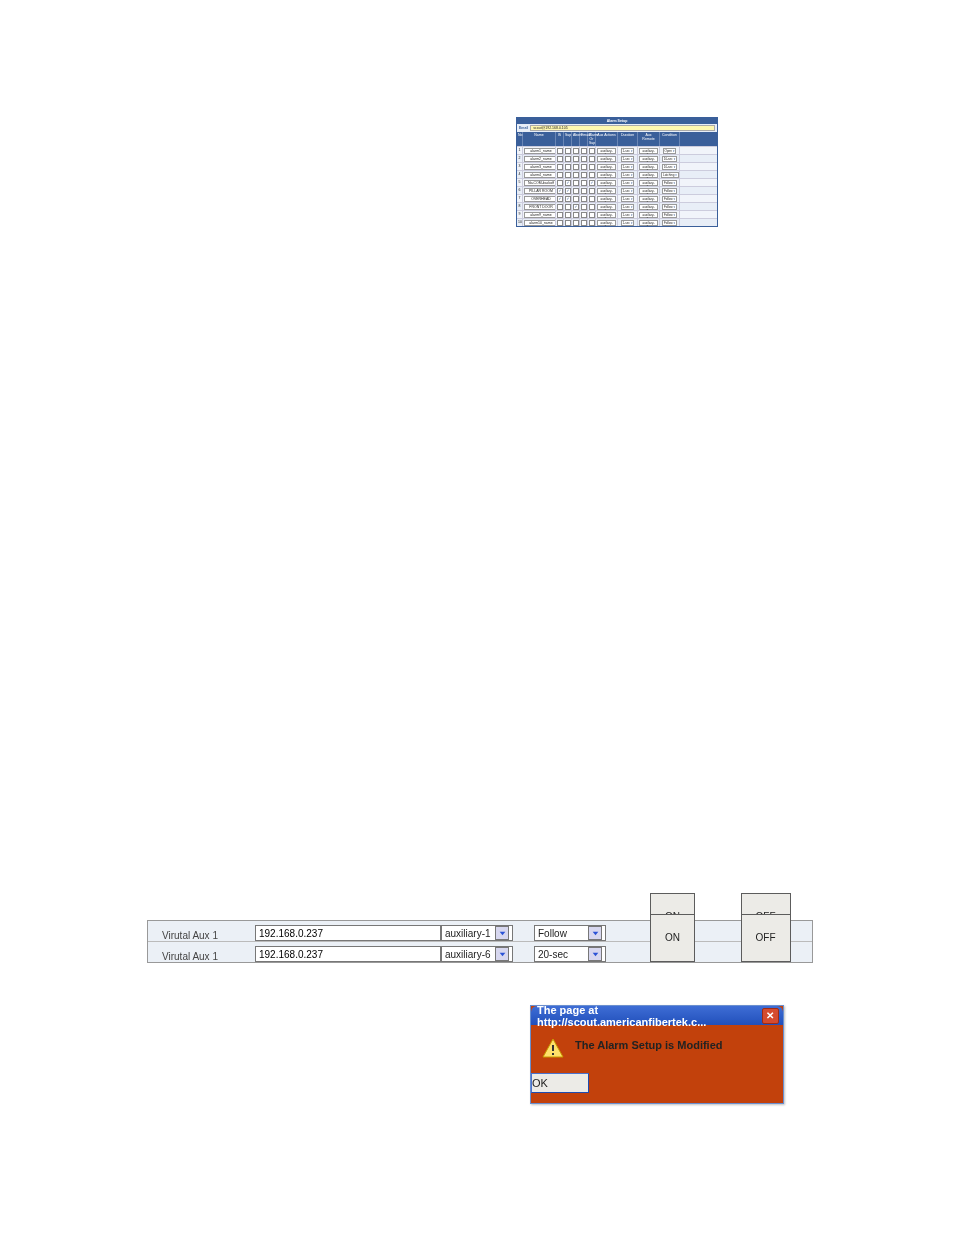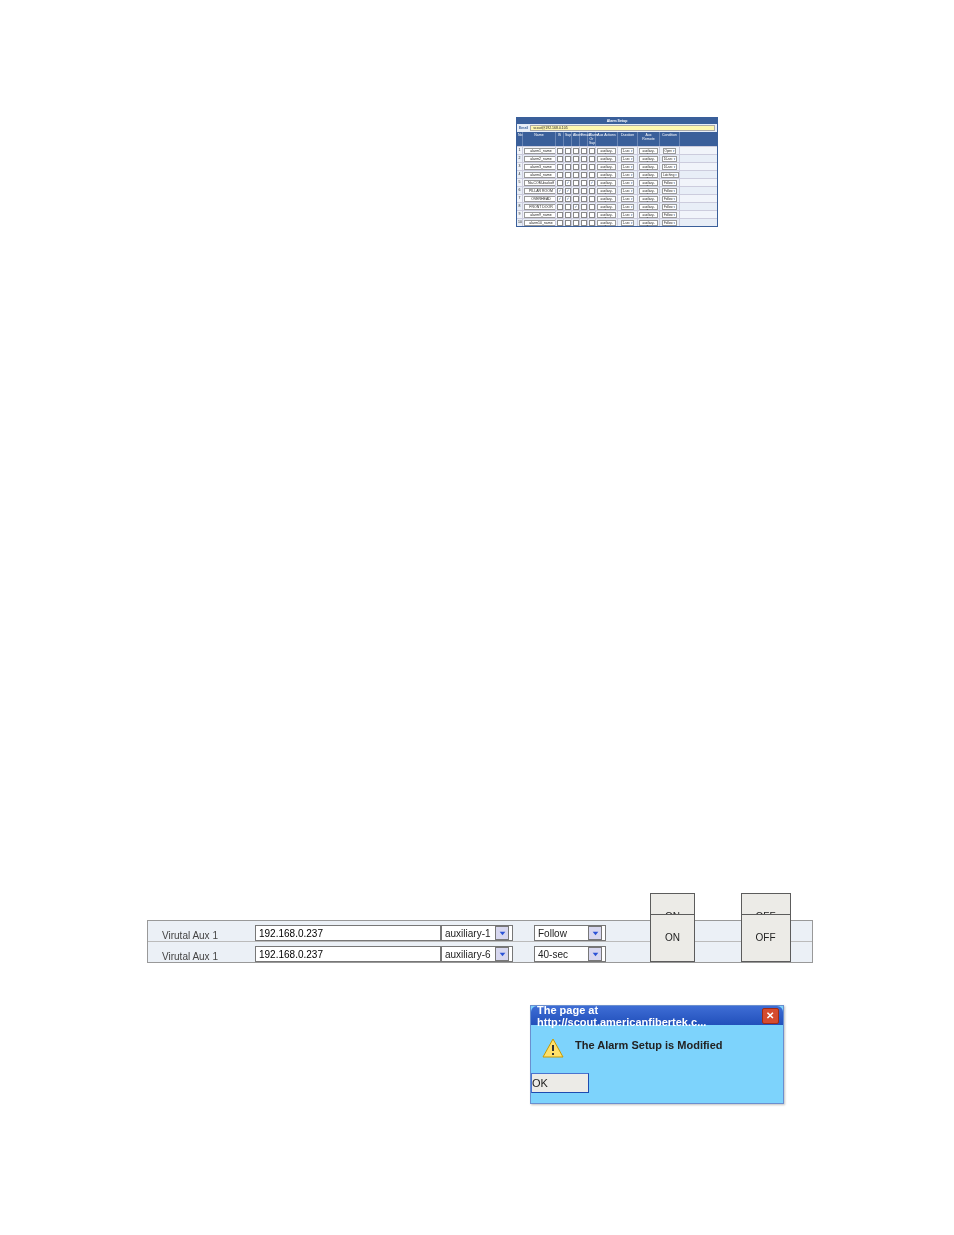--- a/index.html
+++ b/index.html
@@ -37,21 +37,21 @@
   .a-aux { width: 95px; }
   .a-dur { width: 94px; }
   .a-on, .a-off { width: 95px; display: flex; justify-content: center; }
   .selbox { display: inline-flex; align-items: center; border: 1px solid #777; background: #fff; height: 14px; padding: 0 3px; font-size: 10px; }
   .selbox .txt { min-width: 46px; }
   .selbox .arrow { width: 12px; height: 12px; background: #d7d7ef; border: 1px solid #777; display: flex; align-items: center; justify-content: center; margin-left: 4px; }
   .selbox .arrow svg { width: 7px; height: 5px; }
   .btn { display: inline-block; border: 1px solid #5c5c5c; background: #ecebe7; height: 14px; line-height: 14px; padding: 16px 14px; font-size: 10px; color: #222; }
 
   
-  .dialog { position: absolute; left: 530px; top: 1005px; width: 252px; background: #7dd3fc; border: 1px solid #6a8fcf; box-shadow: 1px 1px 2px rgba(0,0,0,.25); font-size: 11px; }
+  .dialog { position: absolute; left: 530px; top: 1005px; width: 252px; background: #c2410c; border: 1px solid #6a8fcf; box-shadow: 1px 1px 2px rgba(0,0,0,.25); font-size: 11px; }
   .dialog .titlebar { height: 19px; display: flex; align-items: center; justify-content: space-between; background: linear-gradient(180deg,#3e6dd5 0%, #2250bb 100%); color: #fff; padding: 0 4px 0 6px; font-weight: bold; font-size: 11px; border-radius: 6px 6px 0 0; }
   .dialog .titlebar .close { width: 16px; height: 14px; background: #d54b2f; border: 1px solid #a02a14; border-radius: 2px; display: flex; align-items: center; justify-content: center; color: #fff; font-size: 10px; font-weight: bold; }
   .dialog .body { display: flex; align-items: flex-start; padding: 12px 10px 8px 10px; }
   .dialog .body .warn { width: 24px; height: 24px; margin-right: 10px; }
   .dialog .body .msg { font-size: 11px; color: #222; padding-top: 2px; font-weight: bold; }
   .dialog .footer { text-align: left; padding: 4px 0 10px 0; }
   .dialog .footer .ok { display: inline-block; border: 1px solid #1e4cb0; border-top-color:#4a73cf; border-left-color:#4a73cf; background: #ecebe7; width: 56px; height: 18px; line-height: 18px; font-size: 11px; }
 </style>
 </head>
 <body>
@@ -242,21 +242,21 @@
         <div class="a-ip"><input type="text" value="192.168.0.237" style=""></div>
         <div class="a-aux"><span class="selbox">
             <span class="txt">auxiliary-6</span>
             <span class="arrow">
               <svg viewBox="0 0 10 7">
                 <path d="M1 1 L5 6 L9 1 Z" fill="#2a52d6"></path>
               </svg>
             </span>
           </span></div>
         <div class="a-dur"><span class="selbox">
-            <span class="txt">40-sec</span>
+            <span class="txt">20-sec</span>
             <span class="arrow">
               <svg viewBox="0 0 10 7">
                 <path d="M1 1 L5 6 L9 1 Z" fill="#2a52d6"></path>
               </svg>
             </span>
           </span></div>
         <div class="a-on">
           <span class="btn">ON</span>
         </div>
         <div class="a-off">

